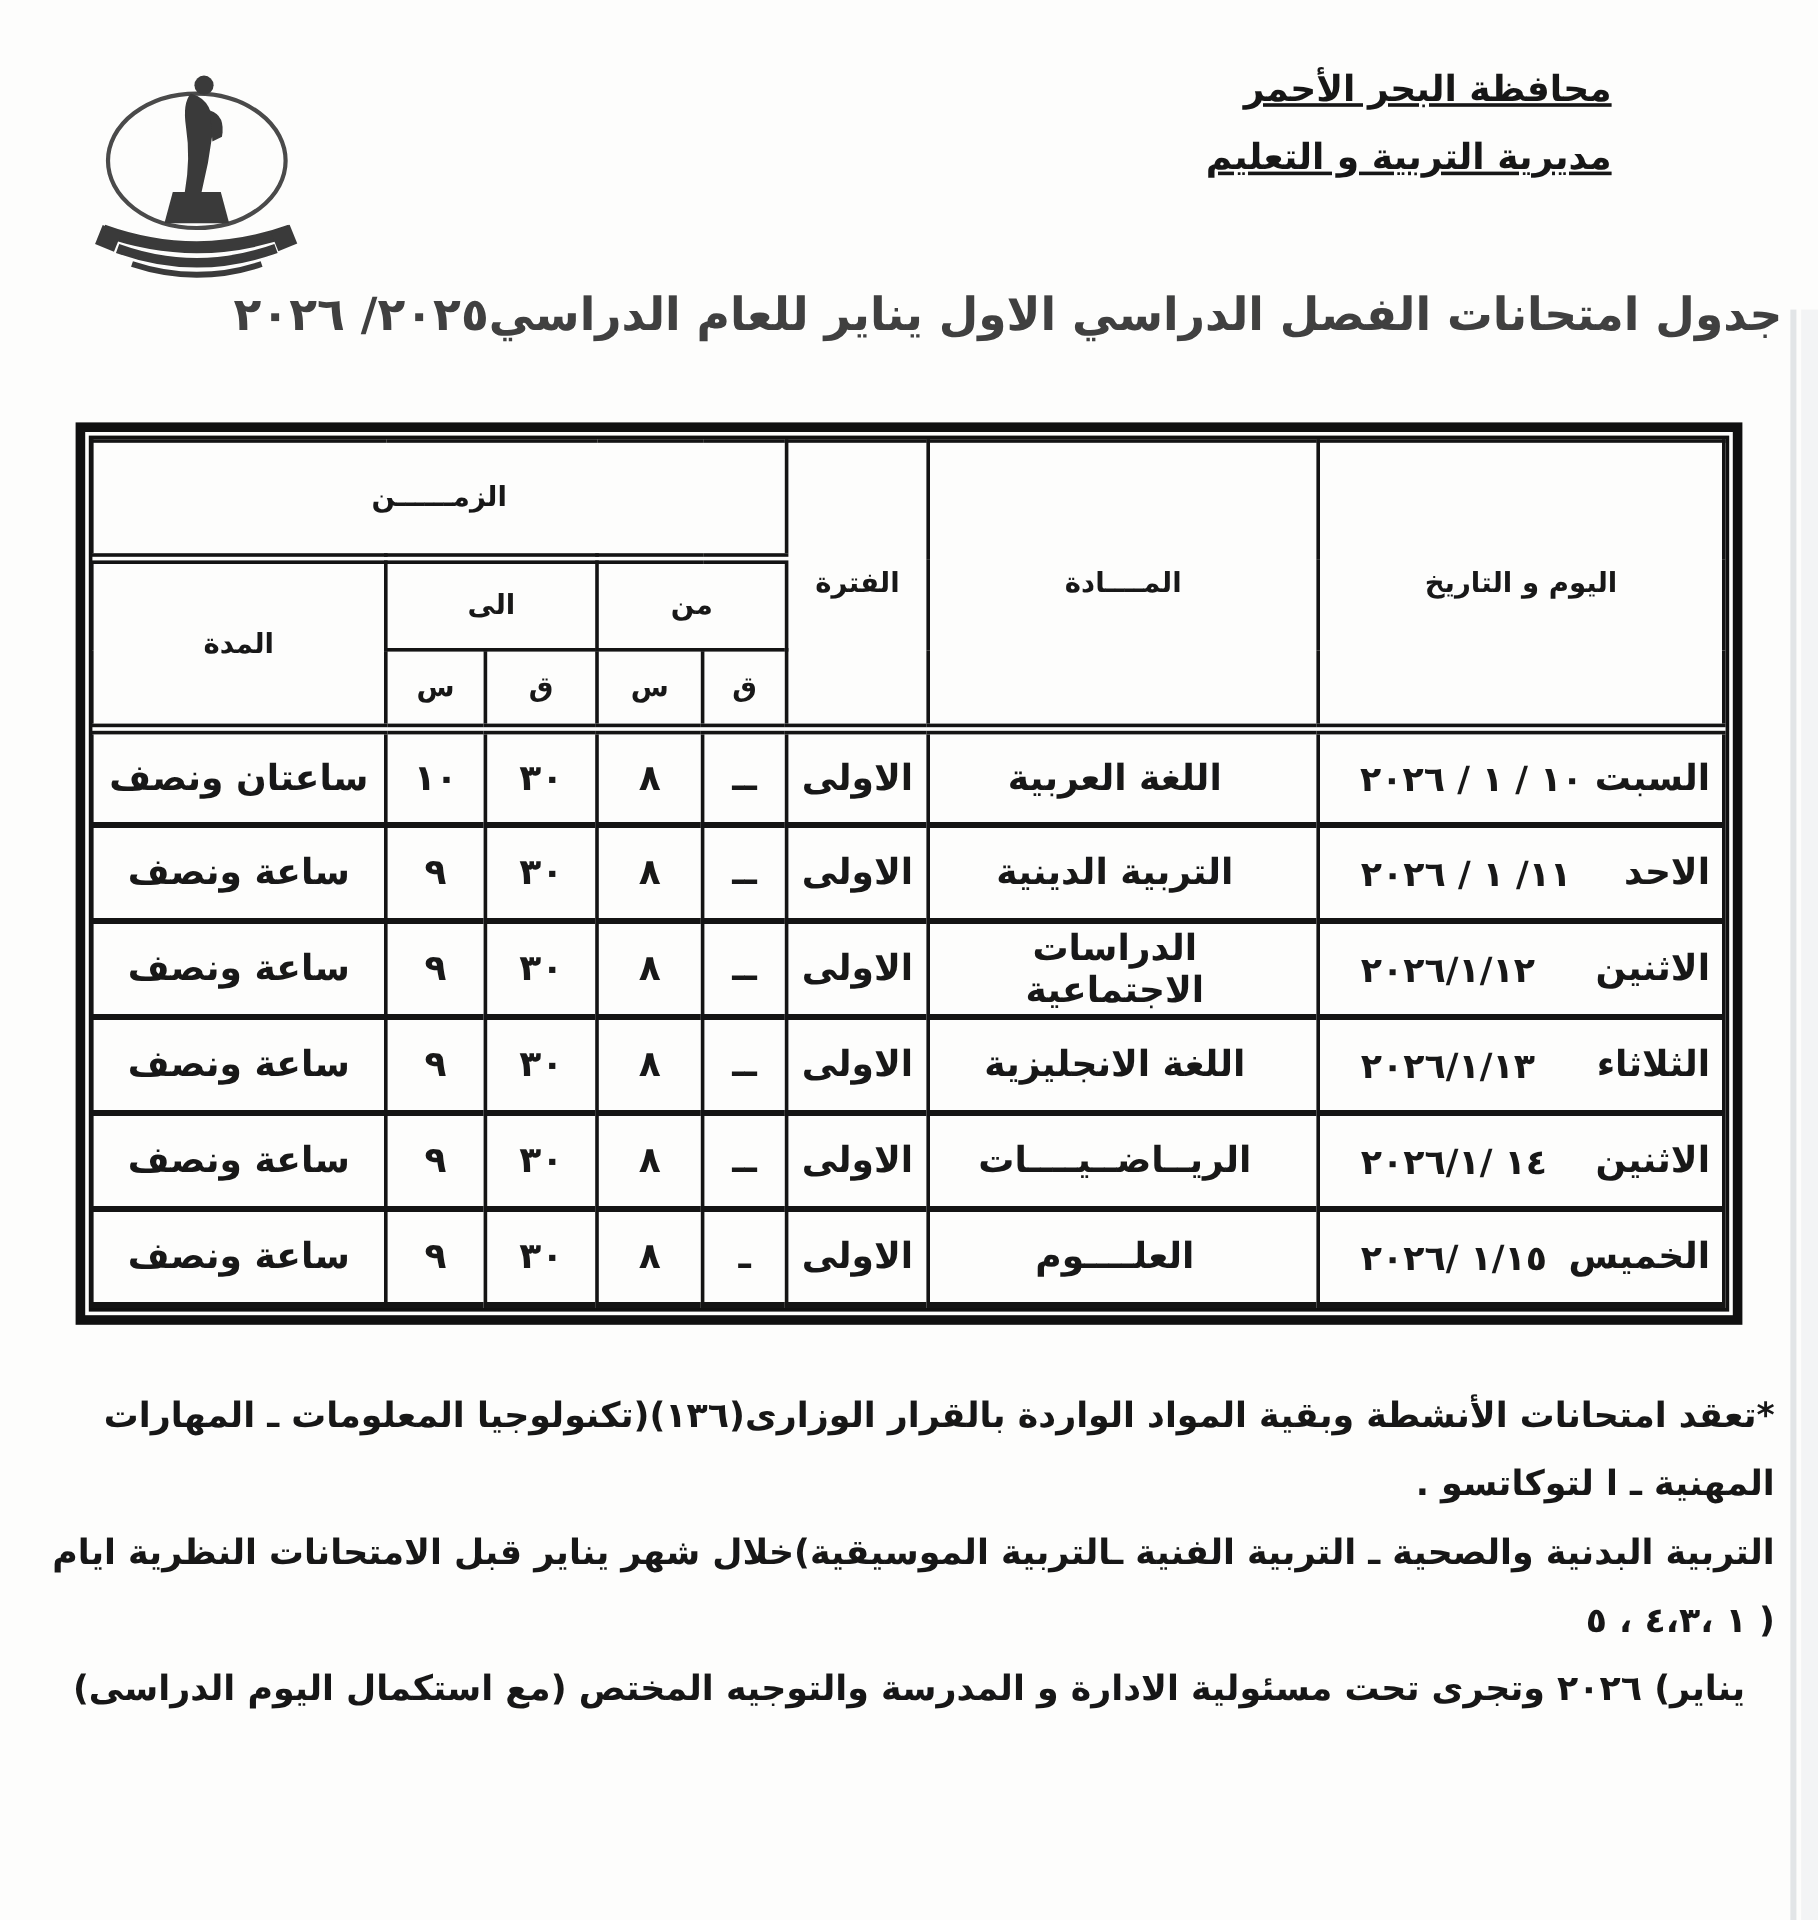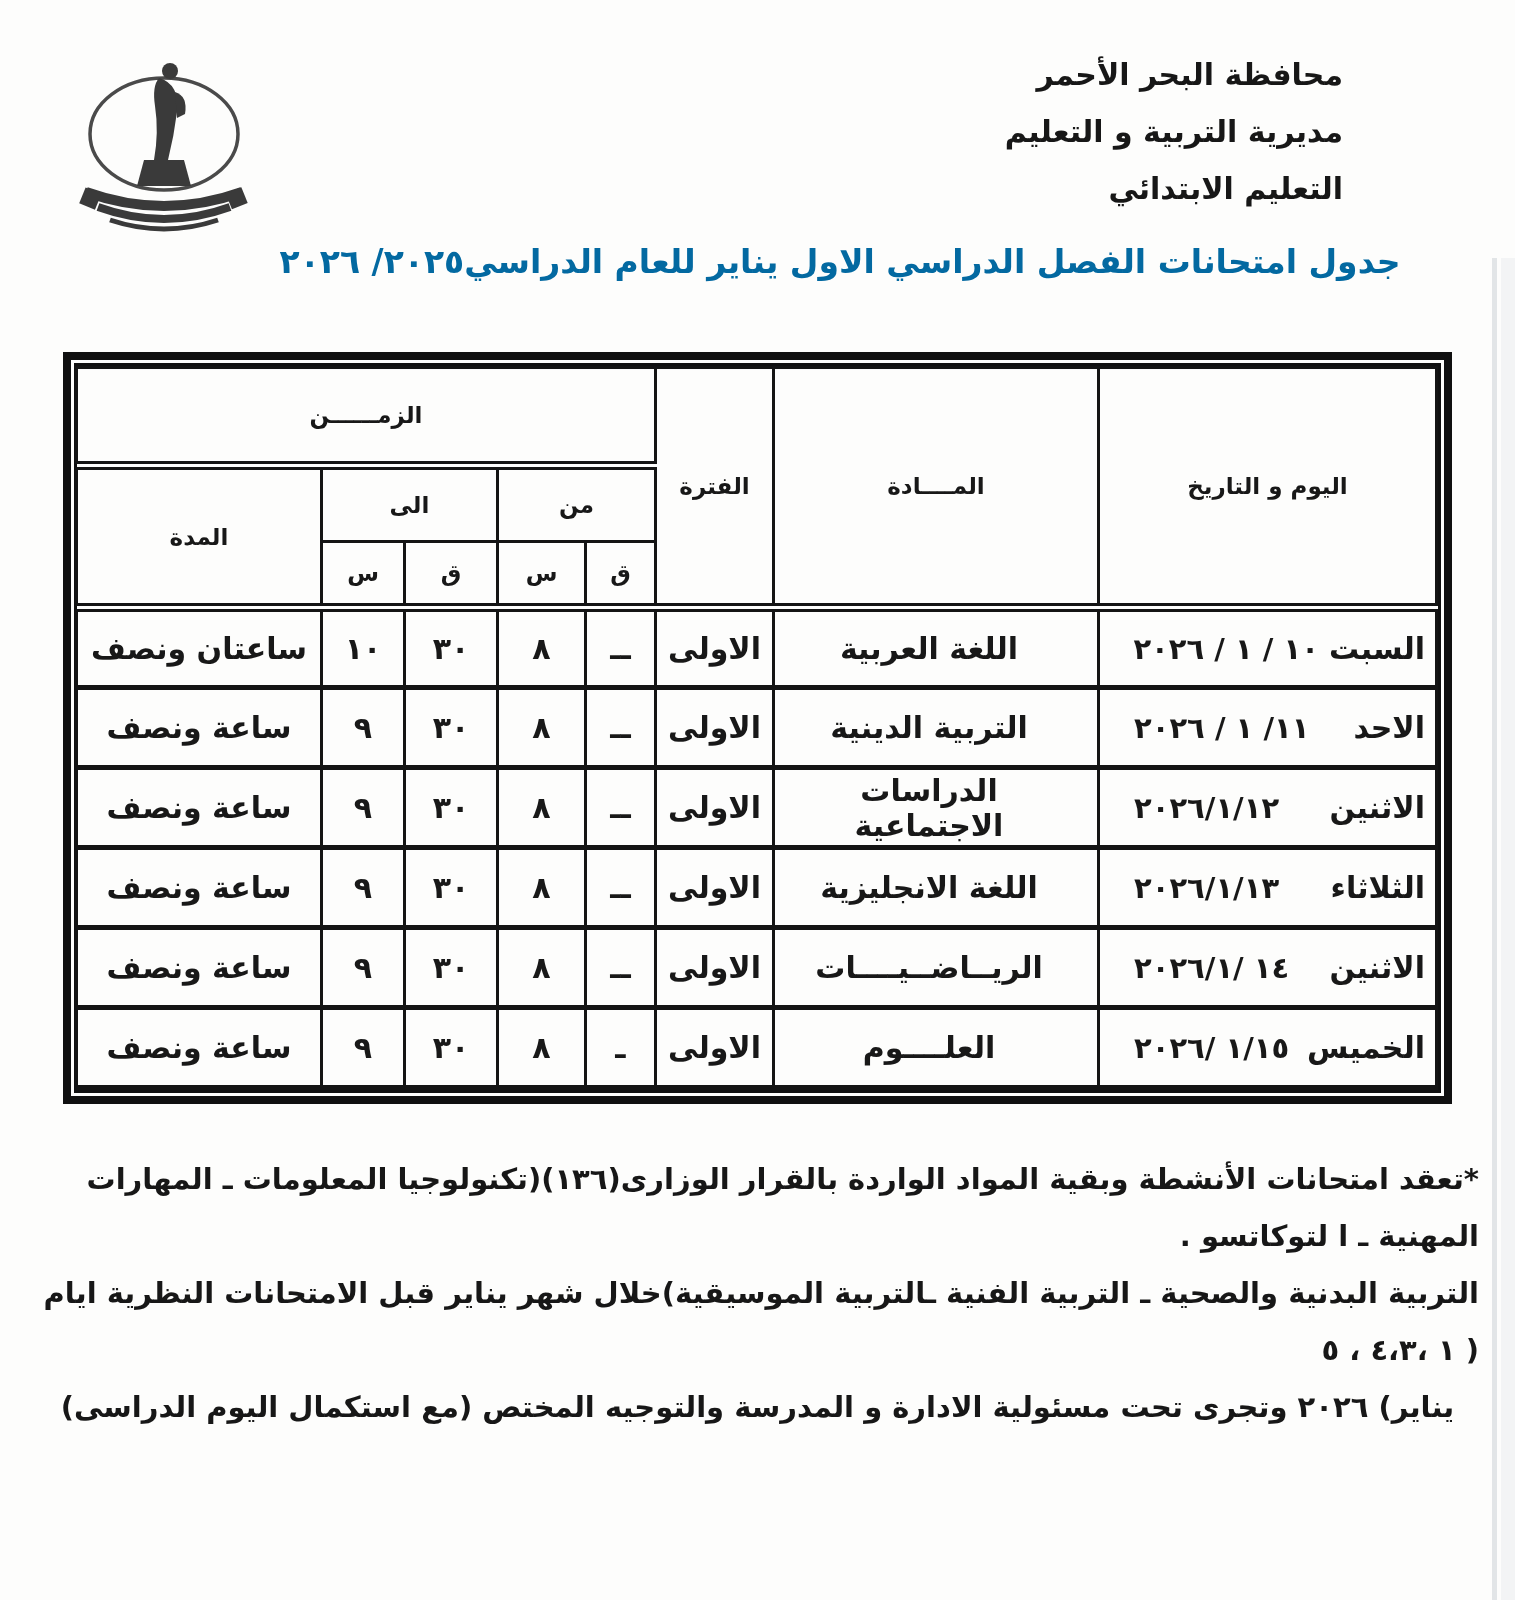--- a/index.html
+++ b/index.html
@@ -8,25 +8,25 @@
     background:#fdfdfc;color:#1b1b1b;
     font-family:"DejaVu Sans", sans-serif;
     font-weight:bold;overflow:hidden;
   }
   .page{position:absolute;inset:0;}
 
   
   .logo{position:absolute;top:34px;left:58px;width:210px;height:200px;}
   .org-header{
     position:absolute;top:46px;right:172px;
-    text-align:right;font-size:30px;line-height:57px;color:#171717;
+    text-align:right;font-size:30px;line-height:57px;color:#171717;text-decoration:underline;
   }
   .doc-title{
     position:absolute;top:234px;left:165px;width:1350px;
-    text-align:center;font-size:33px;line-height:56px;color:#0369a1;
+    text-align:center;font-size:38px;line-height:56px;color:#404040;
   }
 
   
   .table-outer{
     position:absolute;top:352px;left:63px;width:1389px;
     border:8px solid #101010;padding:3px;background:#fdfdfc;box-sizing:border-box;
   }
   .table-inner{border:3px solid #101010;}
   table.exam{
     border-collapse:collapse;table-layout:fixed;width:100%;
@@ -93,21 +93,20 @@
     <path d="M28,158 Q106,186 184,158" fill="none" stroke="#3a3a3a" stroke-width="10"></path>
     <path d="M40,173 Q106,197 172,173" fill="none" stroke="#3a3a3a" stroke-width="8"></path>
     <path d="M52,186 Q106,204 160,186" fill="none" stroke="#3a3a3a" stroke-width="5"></path>
     <rect x="24" y="156" width="17" height="17" transform="rotate(22 32 164)" fill="#3a3a3a"></rect>
     <rect x="170" y="156" width="17" height="17" transform="rotate(-22 178 164)" fill="#3a3a3a"></rect>
   </svg>
 
   <div class="org-header">
     <div class="org-line">محافظة البحر الأحمر</div>
     <div class="org-line">مديرية التربية و التعليم</div>
-    <div class="org-line">التعليم الابتدائي</div>
   </div>
 
   <div class="doc-title">
     <div>جدول امتحانات الفصل الدراسي الاول يناير للعام الدراسي٢٠٢٥/ ٢٠٢٦</div>
   </div>
 
   <div class="table-outer">
     <div class="table-inner">
       <table class="exam">
         <colgroup>

